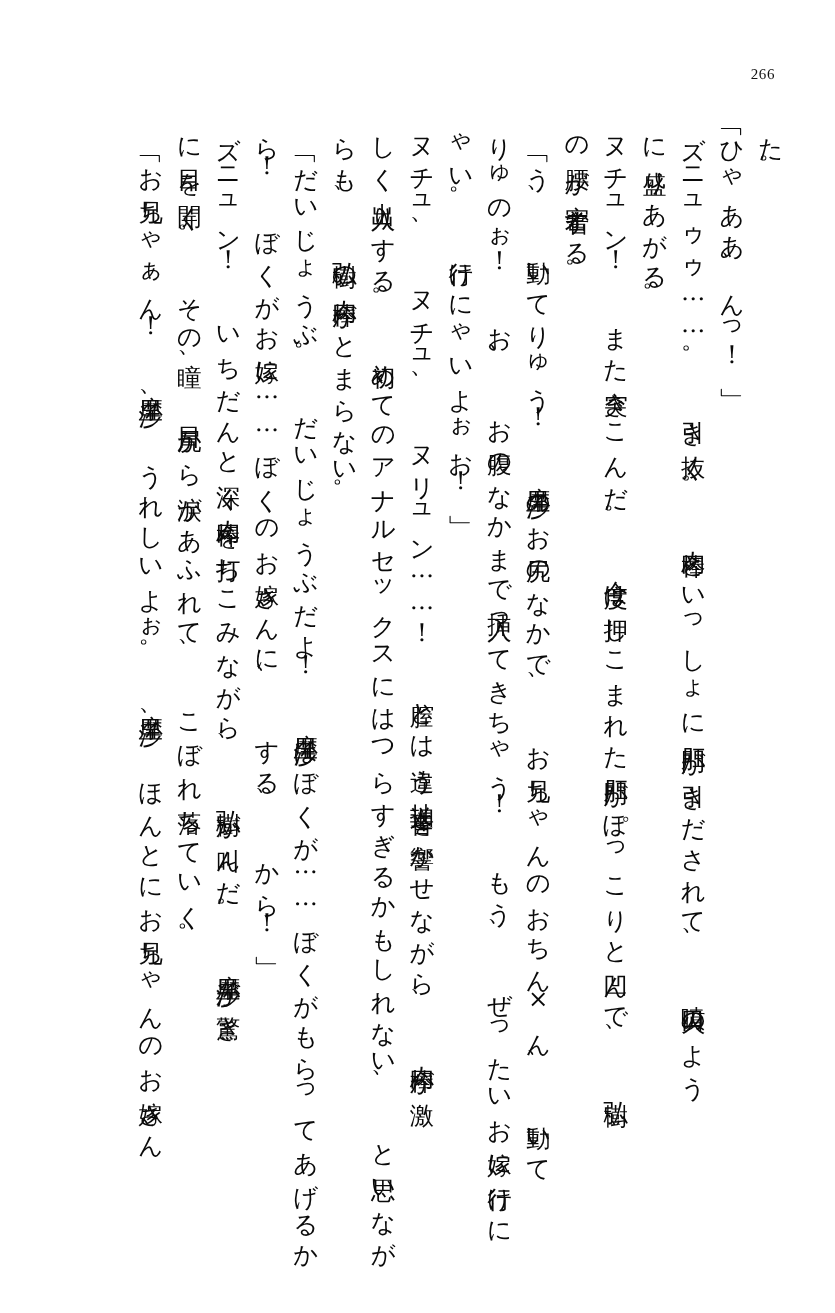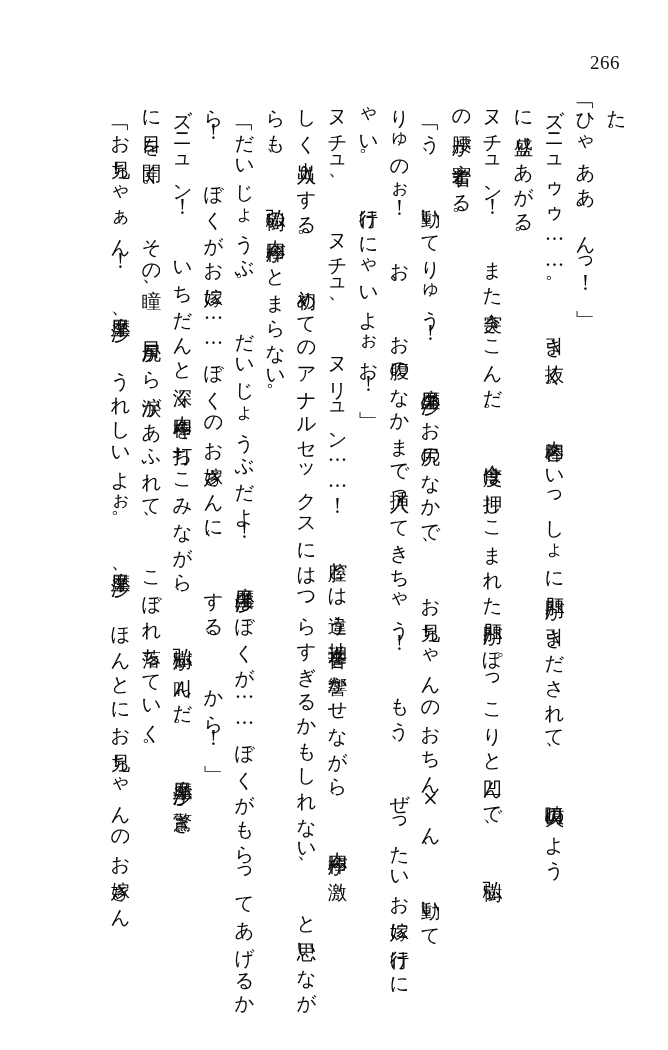--- a/index.html
+++ b/index.html
@@ -18,21 +18,21 @@
     position: relative;
     width: 668px;
     height: 1050px;
     box-sizing: border-box;
     background: #ffffff;
   }
   .page-number {
     position: absolute;
     top: 52px;
     right: 48px;
-    font-size: 19px;
+    font-size: 12px;
     letter-spacing: 0.5px;
     font-family: "Liberation Serif", "DejaVu Serif", serif;
     color: #111111;
   }
   .text-body {
     position: absolute;
     top: 96px;
     left: 34px;
     right: 42px;
     bottom: 34px;

